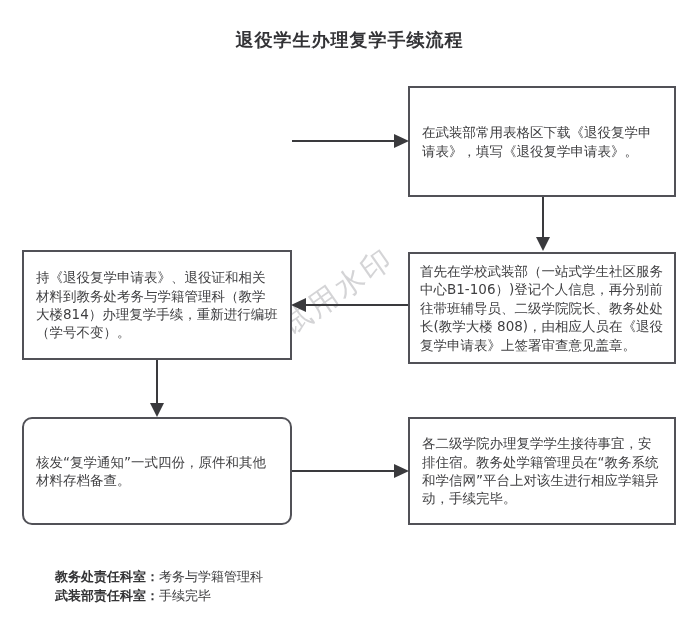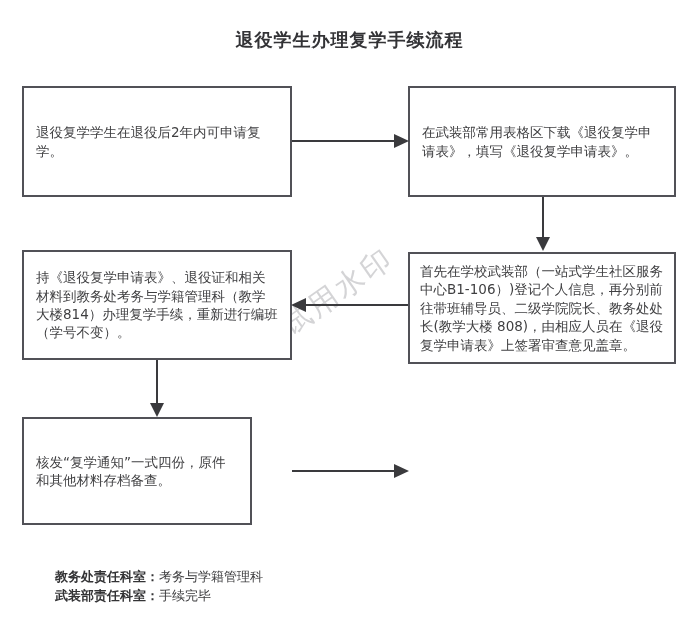--- a/index.html
+++ b/index.html
@@ -35,21 +35,21 @@
     align-items: center;
     padding: 4px 12px;
     overflow-wrap: break-word;
     text-align: left;
   }
   .flow-box span { display: block; width: 100%; }
   #box1 { left: 22px;  top: 86px;  width: 270px; height: 111px; }
   #box2 { left: 408px; top: 86px;  width: 268px; height: 111px; }
   #box3 { left: 408px; top: 252px; width: 268px; height: 112px; padding: 4px 10px; }
   #box4 { left: 22px;  top: 250px; width: 270px; height: 110px; }
-  #box5 { left: 22px;  top: 417px; width: 230px; height: 108px; }
+  #box5 { left: 22px;  top: 417px; width: 270px; height: 108px; border-radius: 10px; }
   #box6 { left: 408px; top: 417px; width: 268px; height: 108px; }
 
   .arrow-line { position: absolute; background: #3a3a3d; }
   .arrow-head { position: absolute; width: 0; height: 0; }
   .head-right { border-top: 7px solid transparent; border-bottom: 7px solid transparent; border-left: 15px solid #3a3a3d; }
   .head-left  { border-top: 7px solid transparent; border-bottom: 7px solid transparent; border-right: 15px solid #3a3a3d; }
   .head-down  { border-left: 7px solid transparent; border-right: 7px solid transparent; border-top: 14px solid #3a3a3d; }
 
   #arrow1-line { left: 292px; top: 140px; width: 103px; height: 2px; }
   #arrow1-head { left: 394px; top: 134px; }
@@ -82,40 +82,40 @@
 </style>
 </head>
 <body>
 
 <div class="canvas">
 
   <div class="title">退役学生办理复学手续流程</div>
 
   <div class="watermark">试用水印</div>
 
-  <div class="flow-box" id="box1">
-    <span>退役复学学生在退役后2年内可申请复学。</span>
-  </div>
 
   <div class="flow-box" id="box2">
     <span>在武装部常用表格区下载《退役复学申请表》，填写《退役复学申请表》。</span>
   </div>
 
   <div class="flow-box" id="box3">
     <span>首先在学校武装部（一站式学生社区服务中心B1-106）)登记个人信息，再分别前往带班辅导员、二级学院院长、教务处处长(教学大楼 808)，由相应人员在《退役复学申请表》上签署审查意见盖章。</span>
   </div>
 
   <div class="flow-box" id="box4">
     <span>持《退役复学申请表》、退役证和相关材料到教务处考务与学籍管理科（教学大楼814）办理复学手续，重新进行编班（学号不变）。</span>
   </div>
 
   <div class="flow-box" id="box5">
     <span>核发“复学通知”一式四份，原件和其他材料存档备查。</span>
   </div>
 
+  <div class="flow-box" id="box6">
+    <span>各二级学院办理复学学生接待事宜，安排住宿。教务处学籍管理员在“教务系统和学信网”平台上对该生进行相应学籍异动，手续完毕。</span>
+  </div>
 
   <div class="arrow-line" id="arrow1-line"></div>
   <div class="arrow-head head-right" id="arrow1-head"></div>
 
   <div class="arrow-line" id="arrow2-line"></div>
   <div class="arrow-head head-down" id="arrow2-head"></div>
 
   <div class="arrow-line" id="arrow3-line"></div>
   <div class="arrow-head head-left" id="arrow3-head"></div>
 

